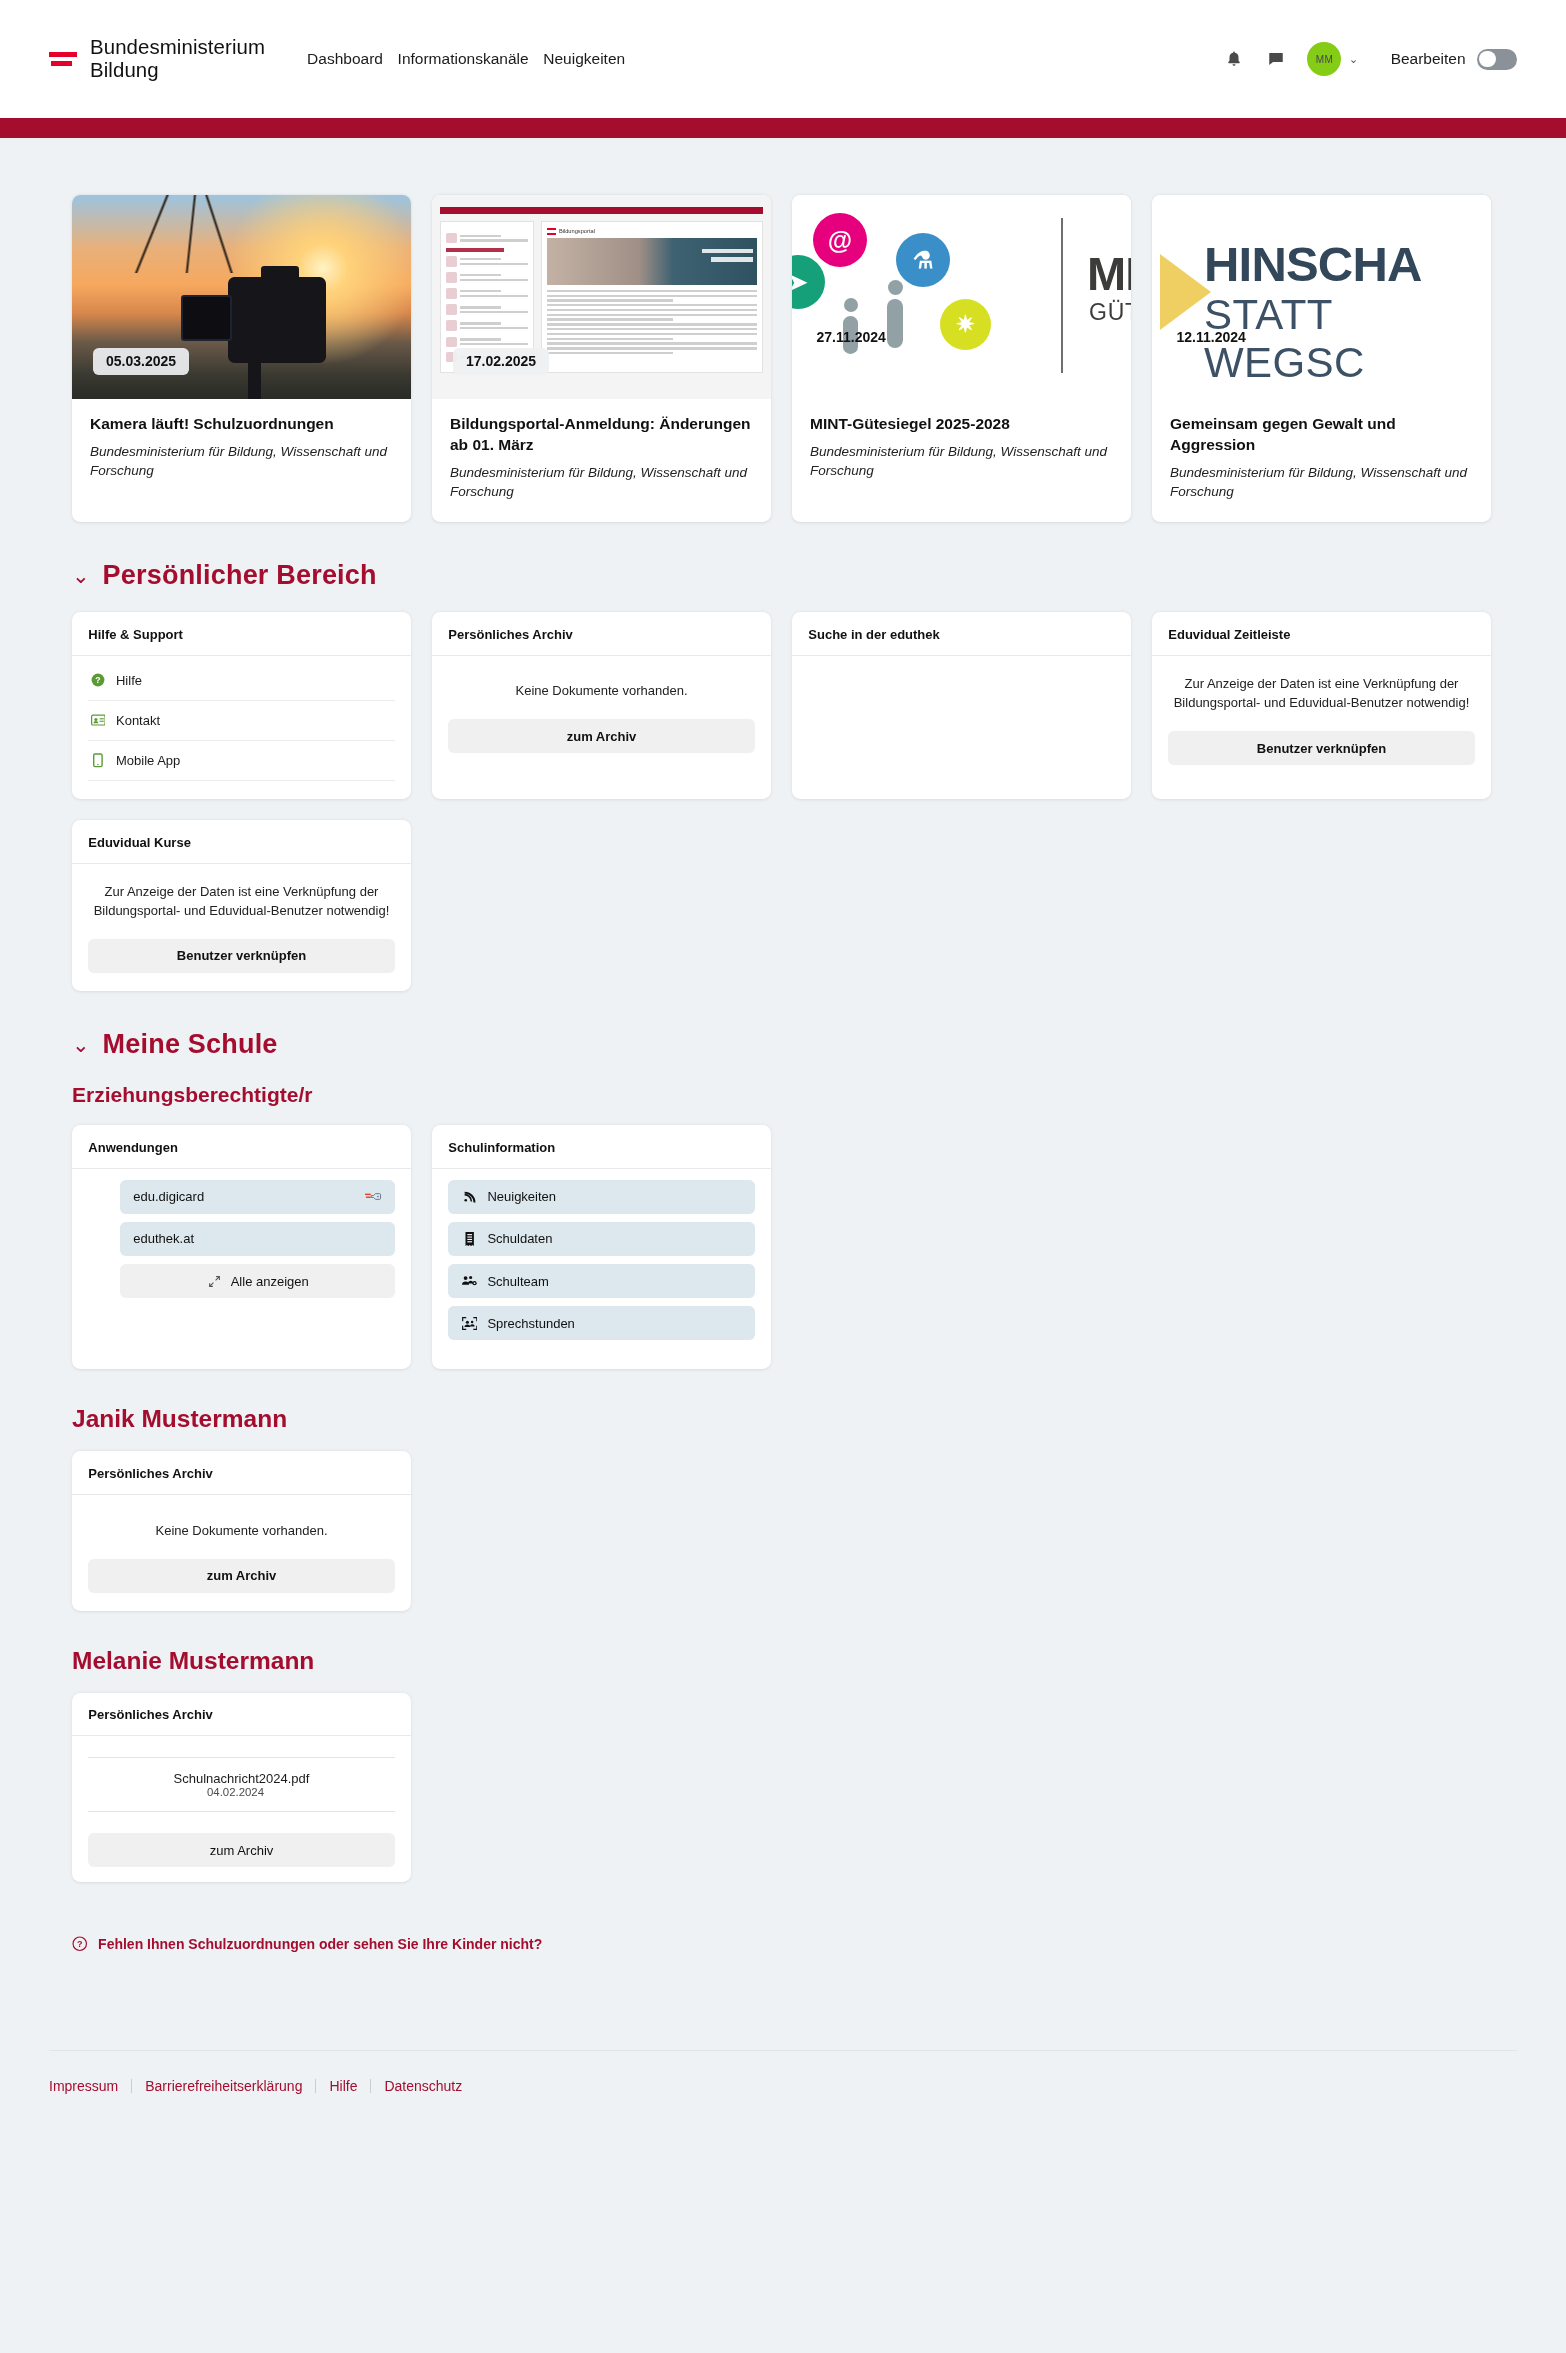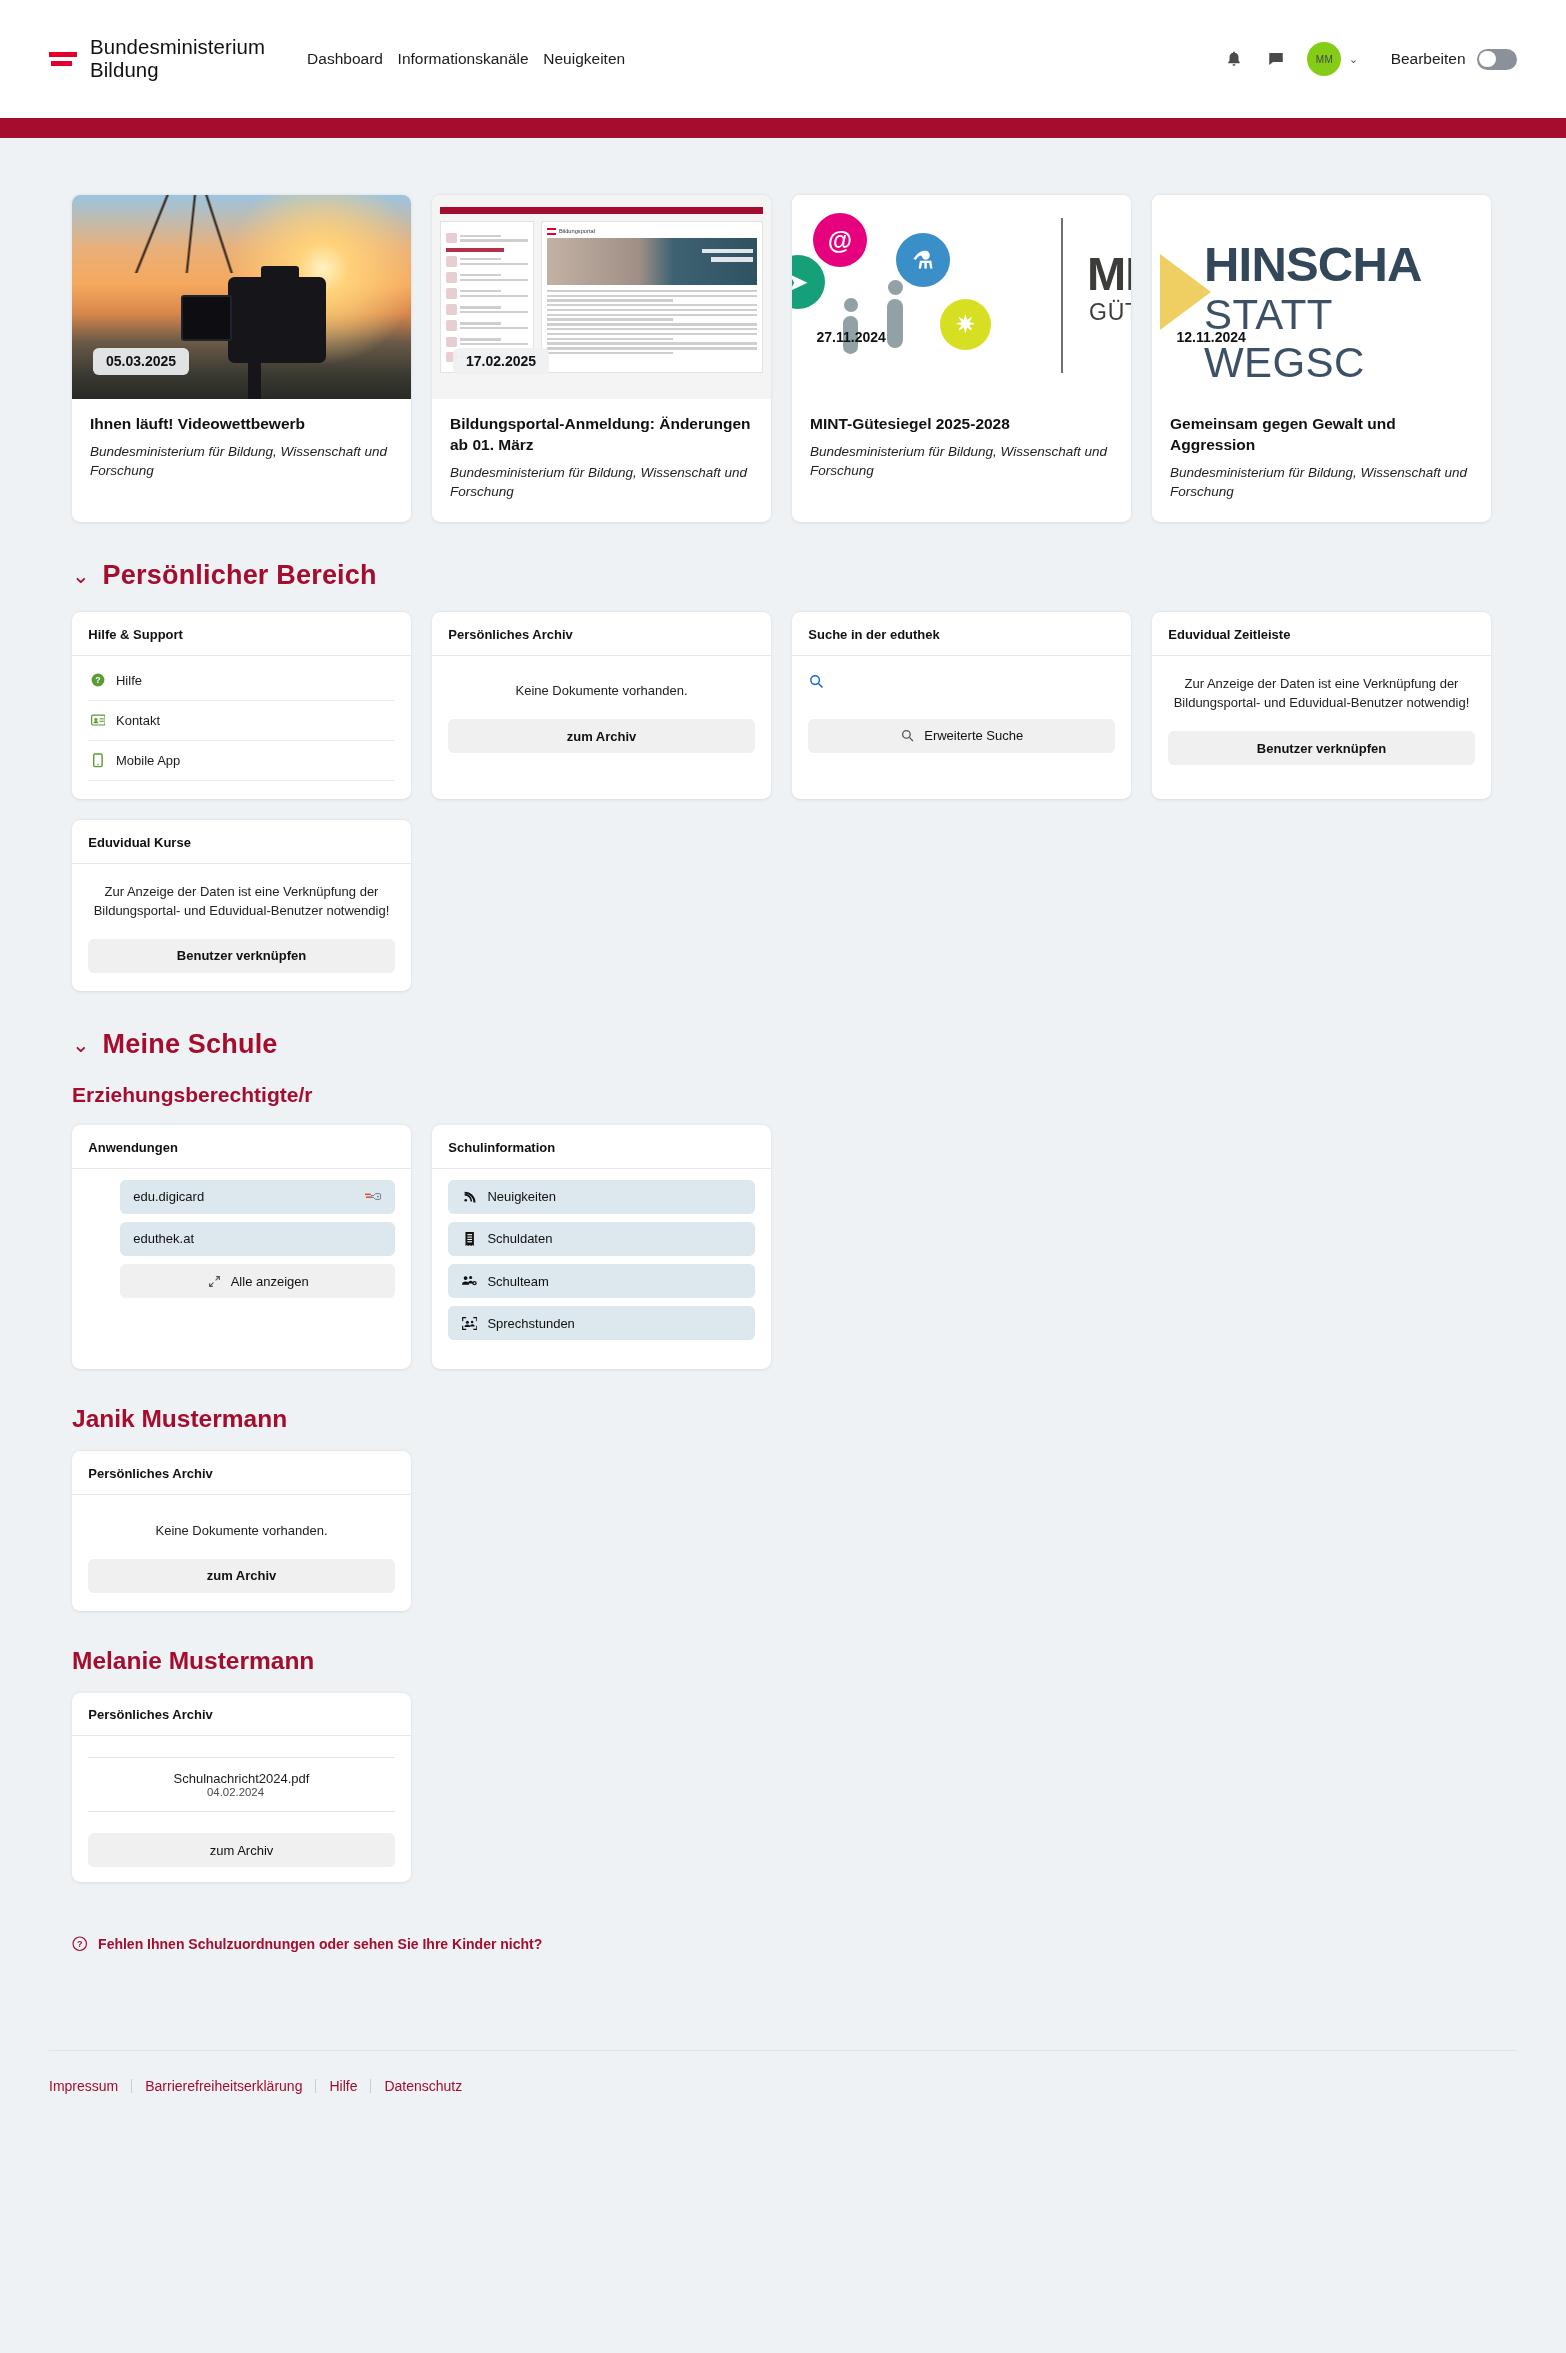--- a/index.html
+++ b/index.html
@@ -256,21 +256,21 @@
 
     <div class="news-card">
       <div class="news-media">
         <div class="img-sunset"></div>
         <div class="branch"></div>
         <div class="cam"></div>
         <div class="tripod"></div>
         <span class="news-date">05.03.2025</span>
       </div>
       <div class="news-body">
-        <h3 class="news-title">Ihnen läuft! Videowettbewerb</h3>
+        <h3 class="news-title">Kamera läuft! Schulzuordnungen</h3>
         <div class="news-src">Bundesministerium für Bildung, Wissenschaft und Forschung</div>
       </div>
     </div>
 
     <div class="news-card">
       <div class="news-media">
         <div class="img-portal">
           <div class="pm-top"></div>
           <div class="pm-cols">
             <div class="pm-left">
@@ -451,39 +451,20 @@
       <div class="w-sep"></div>
       <div class="w-body">
         <div class="w-empty">Keine Dokumente vorhanden.</div>
         <button class="btn">zum Archiv</button>
       </div>
     </div>
 
     <div class="widget">
       <div class="w-head">Suche in der eduthek</div>
       <div class="w-sep"></div>
-      <div class="w-body">
-        <div class="search-line">
-          <span class="ico">
-            <svg width="14.7" height="14.7" viewBox="0 0 24 24" fill="none" stroke="#1769c7" stroke-width="2.4">
-                <circle cx="10" cy="10" r="7"></circle>
-                <path d="M15.5 15.5L22 22"></path>
-              </svg>
-          </span>
-        </div>
-        <button class="btn reg">
-          <span class="ico">
-            <svg width="13" height="13" viewBox="0 0 24 24" fill="none" stroke="#555" stroke-width="2.4">
-                <circle cx="10" cy="10" r="7"></circle>
-                <path d="M15.5 15.5L22 22"></path>
-              </svg>
-          </span>
-          <span>Erweiterte Suche</span>
-        </button>
-      </div>
     </div>
 
     <div class="widget">
       <div class="w-head">Eduvidual Zeitleiste</div>
       <div class="w-sep"></div>
       <div class="w-body">
         <div class="w-note">Zur Anzeige der Daten ist eine Verknüpfung der Bildungsportal- und Eduvidual-Benutzer notwendig!</div>
         <button class="btn">Benutzer verknüpfen</button>
       </div>
     </div>

